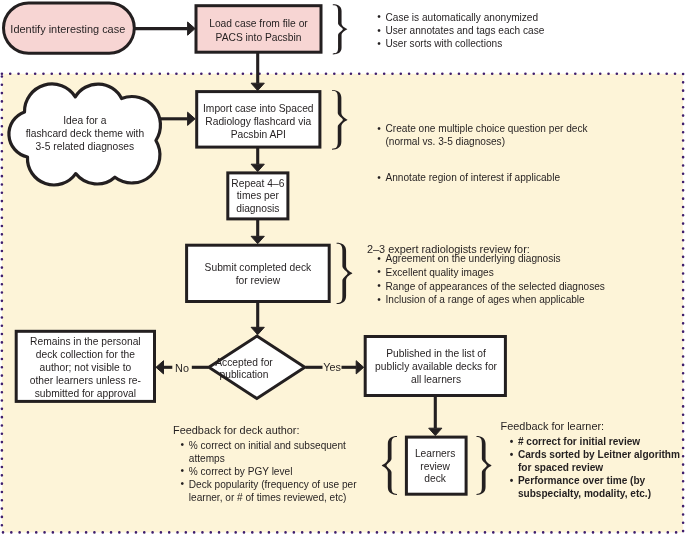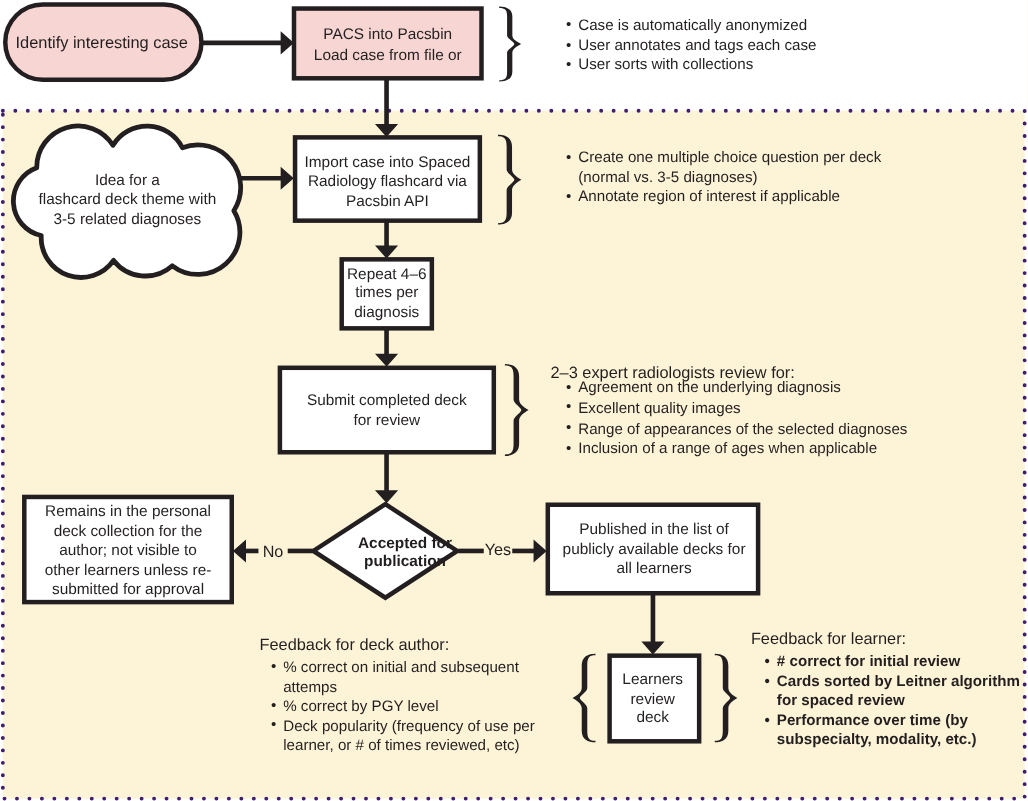--- a/index.html
+++ b/index.html
@@ -12,21 +12,21 @@
             color:#231f20;white-space:nowrap;}
   [data-name="node-identify-label"]{font-size:10.95px;}
   .note{position:absolute;font-size:10.1px;line-height:13.2px;color:#231f20;}
   .note .hdr{font-size:10.9px;}
   .note .bullets{margin:0;padding:0;list-style:none;}
   .note .bullets li{position:relative;padding-left:8.5px;line-height:inherit;}
   #note-review-items .bullets li{line-height:13.68px;}
   #note-author-items .bullets li{line-height:13.05px;}
   #note-learner-items .bullets li{line-height:13.05px;font-weight:bold;}
   #note-top .bullets li{line-height:13.2px;}
-  #note-import .bullets li{line-height:13.2px;}
+  #note-import .bullets li{line-height:13.2px;margin-top:23px;}
   .note .bullets li::before{content:"\2022";position:absolute;left:0.3px;top:-0.4px;}
   .elabel{position:absolute;font-size:10.8px;line-height:12px;color:#231f20;white-space:nowrap;}
 </style>
 </head>
 <body>
 
 <div id="root" data-name="flowchart-diagram">
 
 <svg class="layer" width="685" height="534" viewBox="0 0 685 534" data-name="diagram-canvas">
 
@@ -91,22 +91,22 @@
     <path data-name="brace-learners-left" d="M397.00,435.90 C391.95,435.90 387.82,437.96 387.82,443.69 L387.82,458.65 C387.82,462.33 382.70,464.55 381.70,465.40 C382.70,466.25 387.82,468.47 387.82,472.15 L387.82,487.11 C387.82,492.83 391.95,494.90 397.00,494.90 L397.00,493.90 C392.87,493.90 391.52,492.44 391.52,487.11 L391.52,472.15 C391.52,469.65 386.21,466.65 386.58,465.40 C386.21,464.15 391.52,461.15 391.52,458.65 L391.52,443.69 C391.52,438.36 392.87,436.90 397.00,436.90 Z"></path>
     <path data-name="brace-learners-right" d="M476.50,435.90 C481.48,435.90 485.56,437.96 485.56,443.69 L485.56,458.65 C485.56,462.33 490.60,464.55 491.60,465.40 C490.60,466.25 485.56,468.47 485.56,472.15 L485.56,487.11 C485.56,492.83 481.48,494.90 476.50,494.90 L476.50,493.90 C480.58,493.90 481.86,492.44 481.86,487.11 L481.86,472.15 C481.86,469.65 487.09,466.65 486.72,465.40 C487.09,464.15 481.86,461.15 481.86,458.65 L481.86,443.69 C481.86,438.36 480.58,436.90 476.50,436.90 Z"></path>
   </g>
 </svg>
 
 <div class="nodetext" data-name="node-identify-label" style="left:-32.20px;top:23.00px;width:200px;line-height:13.30px;">
       <div data-name="text-line">Identify interesting case</div>
     </div>
 
 <div class="nodetext" data-name="node-load-label" style="left:158.50px;top:17.40px;width:200px;line-height:13.30px;">
+      <div data-name="text-line">Load case from file or</div>
       <div data-name="text-line">PACS into Pacsbin</div>
-      <div data-name="text-line">Load case from file or</div>
     </div>
 
 <div class="nodetext" data-name="node-idea-label" style="left:-15.10px;top:115.27px;width:200px;line-height:12.75px;">
       <div data-name="text-line">Idea for a</div>
       <div data-name="text-line">flashcard deck theme with</div>
       <div data-name="text-line">3-5 related diagnoses</div>
     </div>
 
 <div class="nodetext" data-name="node-import-label" style="left:158.30px;top:103.40px;width:200px;line-height:12.90px;text-align:center;">
       <div data-name="text-line">Import case into Spaced</div>
@@ -118,21 +118,21 @@
       <div data-name="text-line">Repeat 4–6</div>
       <div data-name="text-line">times per</div>
       <div data-name="text-line">diagnosis</div>
     </div>
 
 <div class="nodetext" data-name="node-submit-label" style="left:157.90px;top:260.70px;width:200px;line-height:13.10px;">
       <div data-name="text-line">Submit completed deck</div>
       <div data-name="text-line">for review</div>
     </div>
 
-<div class="nodetext" data-name="node-decision-label" style="left:170px;top:356.50px;width:200px;line-height:12.30px;font-weight:bold;">
+<div class="nodetext" data-name="node-decision-label" style="left:144px;top:356.50px;width:200px;line-height:12.30px;">
       <div data-name="text-line">Accepted for</div>
       <div data-name="text-line">publication</div>
     </div>
 
 <div class="nodetext" data-name="node-remains-label" style="left:-14.65px;top:336.42px;width:200px;line-height:12.85px;">
       <div data-name="text-line">Remains in the personal</div>
       <div data-name="text-line">deck collection for the</div>
       <div data-name="text-line">author; not visible to</div>
       <div data-name="text-line">other learners unless re-</div>
       <div data-name="text-line">submitted for approval</div>

